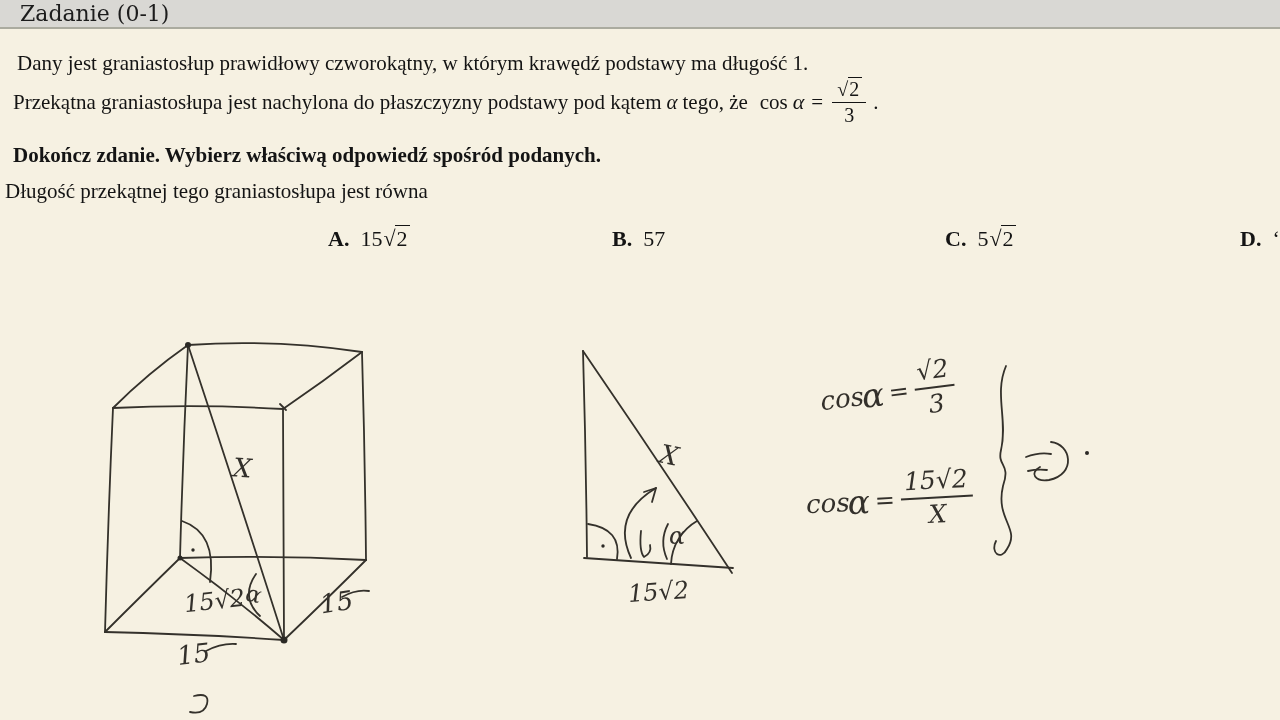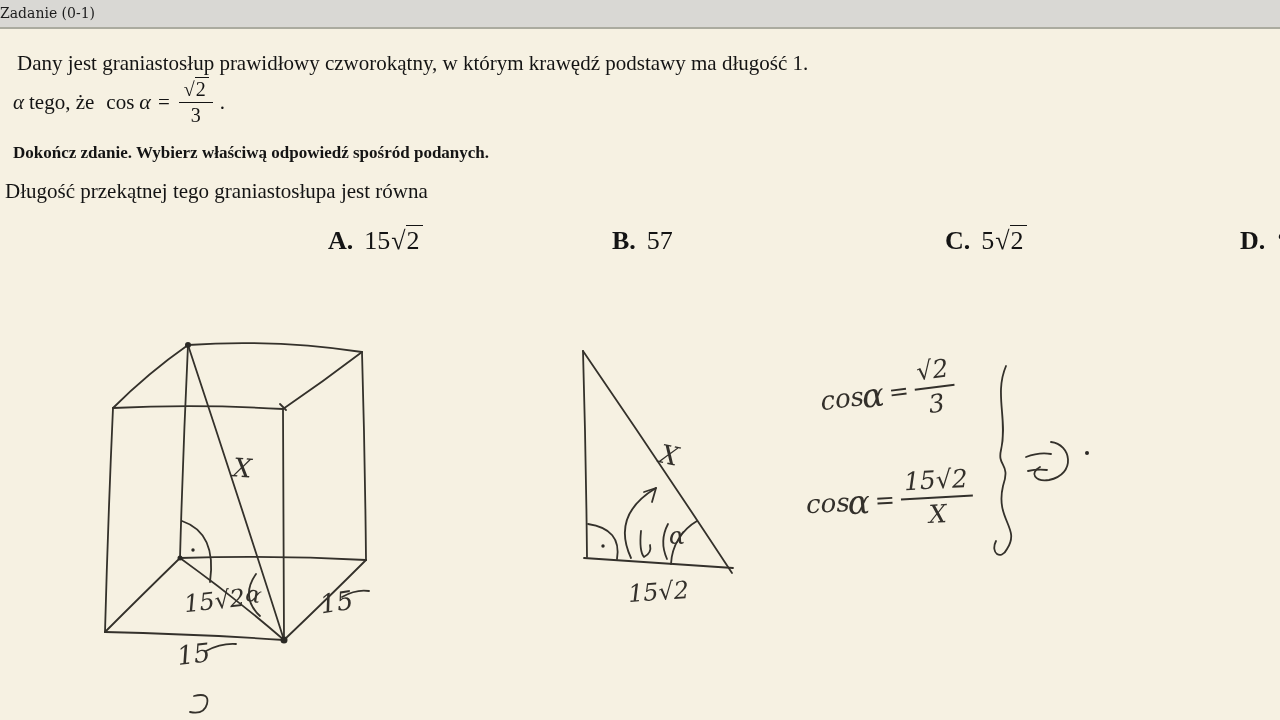--- a/index.html
+++ b/index.html
@@ -7,44 +7,44 @@
     width:1280px;height:720px;position:relative;overflow:hidden;
     background:#f6f1e2;color:#141414;
     font-family:"Liberation Serif", serif;
   }
   
   .topbar{
     position:absolute;left:0;top:0;right:0;height:27px;
     background:#d9d8d4;border-bottom:2px solid #abab9f;
   }
   .topbar-title{
-    font-family:"DejaVu Serif", serif;font-size:14px;line-height:27px;
-    color:#1c1c1c;white-space:nowrap;
+    font-family:"DejaVu Serif", serif;font-size:22px;line-height:27px;
+    padding-left:20px;color:#1c1c1c;white-space:nowrap;
   }
   
   .textline{position:absolute;font-size:21px;white-space:nowrap;}
   #line1{top:51px;left:17px;}
   #line2{top:76px;left:13px;height:52px;display:flex;align-items:center;}
   #line2 .w{margin-right:5px;}
   .mathvar{font-style:italic;margin-right:5px;}
   .formula{display:inline-flex;align-items:center;margin-left:7px;}
   .formula .fn{margin-right:5px;}
   .formula .big-alpha{font-style:italic;font-size:22px;margin-right:7px;}
   .eqsign{margin-right:9px;}
   .frac{display:inline-flex;flex-direction:column;align-items:stretch;text-align:center;font-size:20px;line-height:1.12;}
   .frac .fnum{padding:0 4px 1px;}
   .frac .fden{border-top:1.6px solid #141414;padding:1px 6px 0;}
   .rad{padding-left:1px;}
   .vinc{border-top:1.7px solid #141414;padding:0 3px 0 1px;}
   .rad:empty,.vinc:empty{display:none;border:none;padding:0;}
   .period{margin-left:7px;}
-  #bold-line{top:143px;left:13px;font-weight:bold;font-size:17px;}
+  #bold-line{top:143px;left:13px;font-weight:bold;font-size:21px;}
   #question-line{top:179px;left:5px;}
   
-  .answer{position:absolute;top:226px;font-size:26px;white-space:nowrap;}
+  .answer{position:absolute;top:226px;font-size:22px;white-space:nowrap;}
   .answer .lab{font-weight:bold;margin-right:11px;}
   #answer-a{left:328px;}
   #answer-b{left:612px;}
   #answer-c{left:945px;}
   #answer-d{left:1240px;}
   
   .sketch-svg{position:absolute;}
   .sketch-svg path{stroke:#34312b;stroke-width:1.8;fill:none;stroke-linecap:round;stroke-linejoin:round;}
   .sketch-svg circle{fill:#2b2925;stroke:none;}
   .hw{
@@ -72,20 +72,21 @@
 </head>
 <body>
 
 <div class="topbar">
   <div class="topbar-title">Zadanie (0-1)</div>
 </div>
 
 <div class="textline" id="line1">Dany jest graniastosłup prawidłowy czworokątny, w którym krawędź podstawy ma długość 1.</div>
 
 <div class="textline" id="line2">
+  <span class="w">Przekątna graniastosłupa jest nachylona do płaszczyzny podstawy pod kątem</span>
   <span class="mathvar">α</span>
   <span class="w">tego, że</span>
   <span class="formula">
     <span class="fn">cos</span>
     <span class="big-alpha">α</span>
     <span class="eqsign">=</span>
     <span class="frac">
       <span class="fnum"><span class="rad">√</span><span class="vinc">2</span></span>
       <span class="fden">3</span>
     </span>

